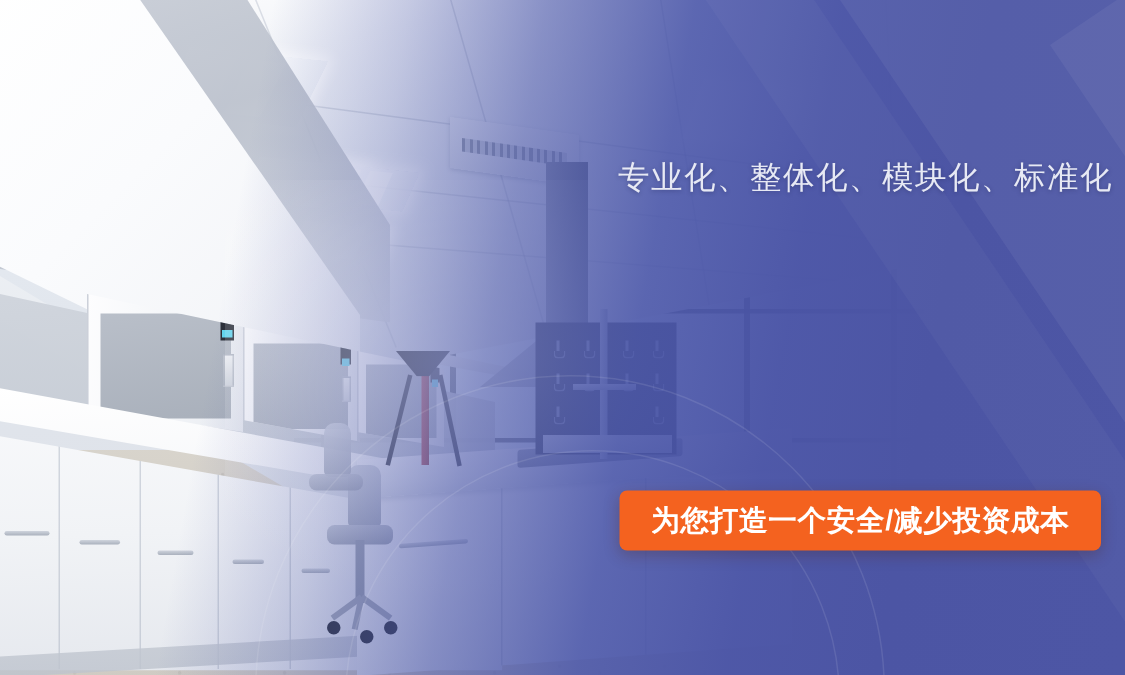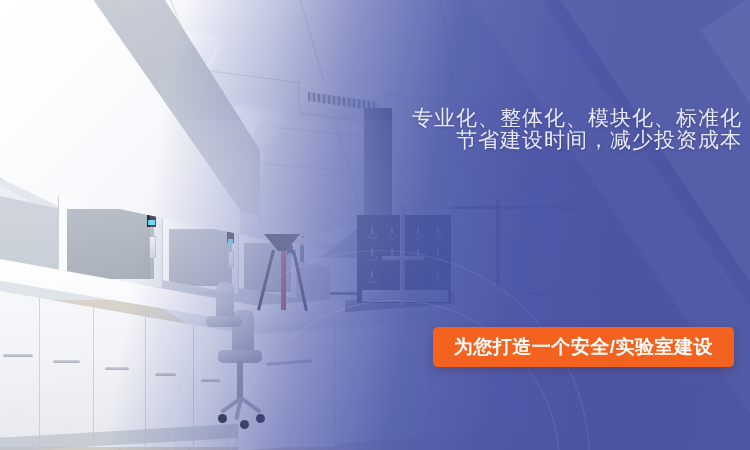--- a/index.html
+++ b/index.html
@@ -477,19 +477,18 @@
 
   <div class="tint"></div>
   <div class="streak" style="left:560px;top:0;width:160px;height:640px;"></div>
   <div class="streak" style="left:700px;top:30px;width:90px;height:620px;"></div>
   <div class="streak" style="left:430px;top:-60px;width:60px;height:600px;opacity:.6;"></div>
   <div class="arc" style="left:170px;top:250px;width:420px;height:420px;"></div>
   <div class="arc" style="left:230px;top:300px;width:330px;height:330px;"></div>
 
   <div class="copy">
     <div class="sub-line sub1">专业化、整体化、模块化、标准化</div>
-    <div class="sub-line sub2">节省建设时间，减少投资成本</div>
-
-
-    <div class="cta">为您打造一个安全/实验室建设</div>
+
+
+    <div class="cta">为您打造一个安全/减少投资成本</div>
   </div>
 
 </div>
 
 </body></html>

